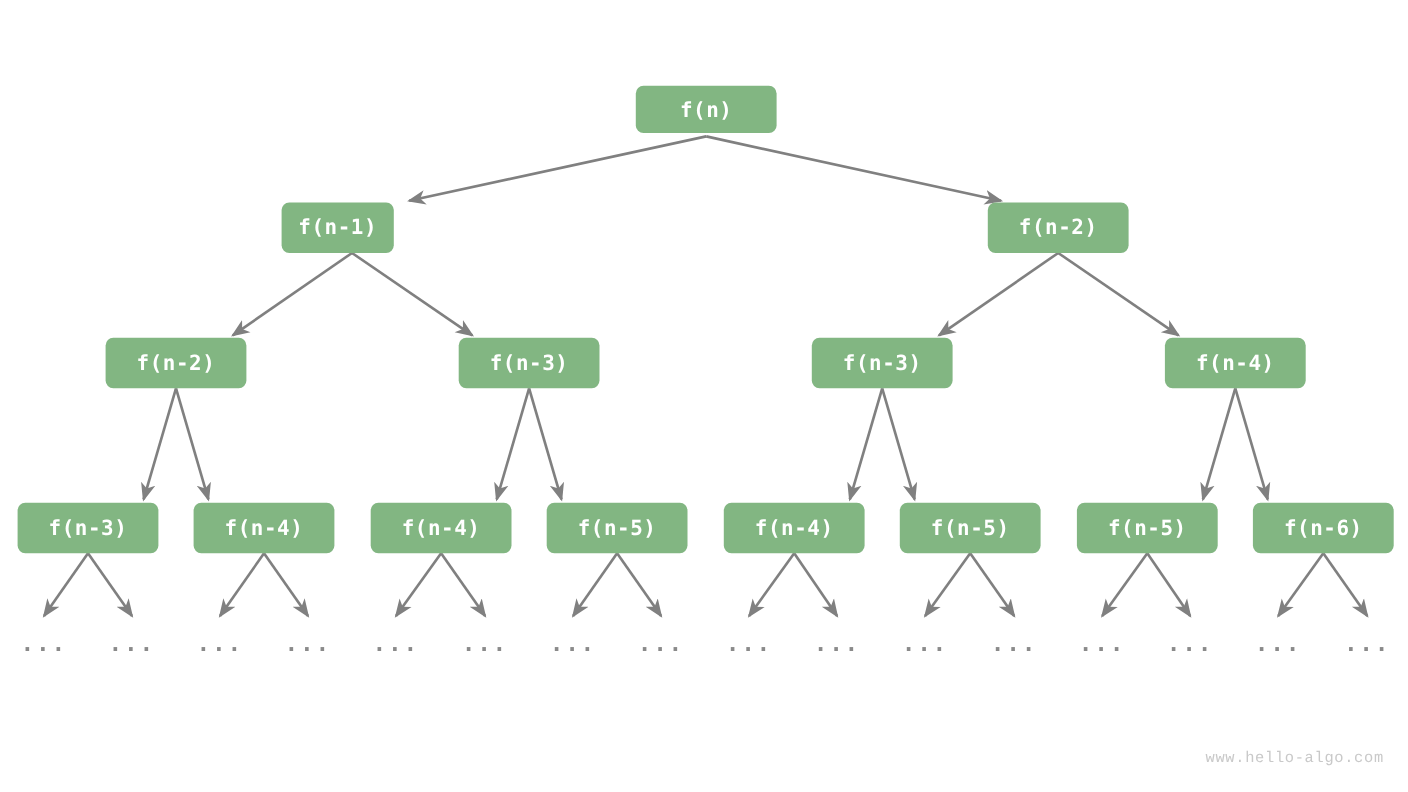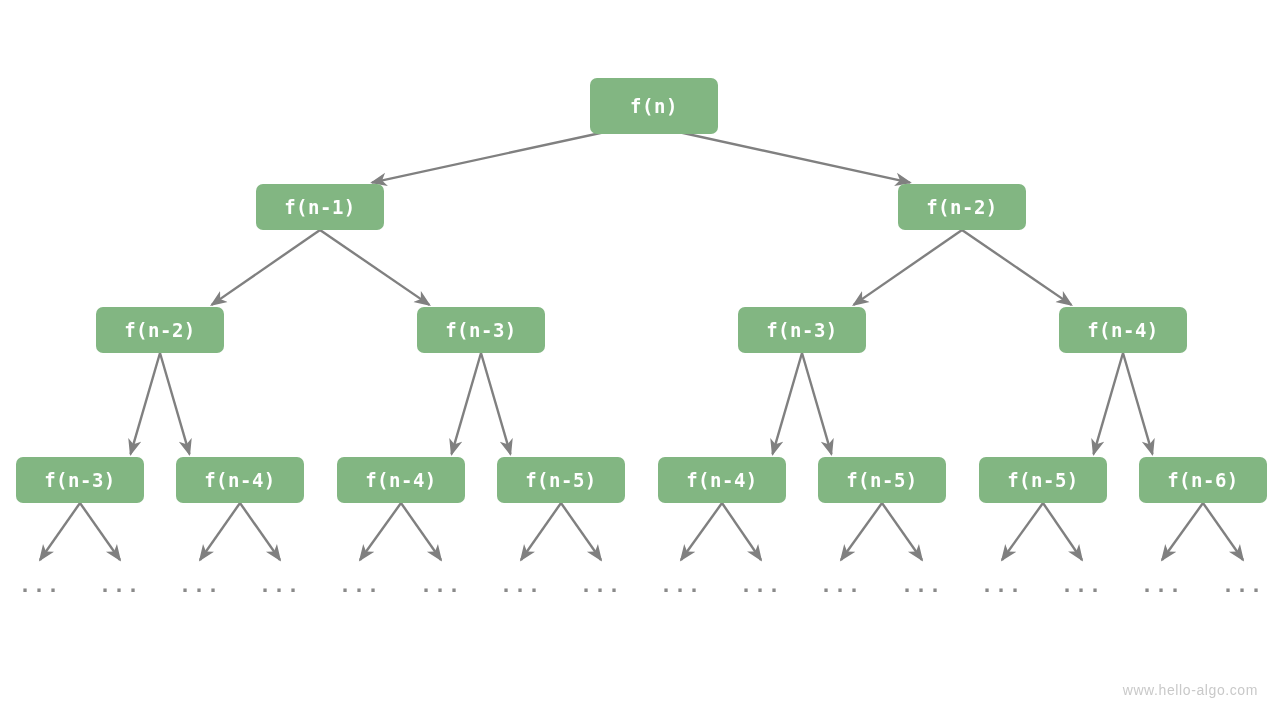--- a/index.html
+++ b/index.html
@@ -55,21 +55,21 @@
     line-height: 1;
     transform: translate(-50%, -50%);
     white-space: nowrap;
     user-select: none;
   }
   #watermark {
     position: absolute;
     right: 22px;
     bottom: 22px;
     color: #c9c9c9;
-    font-family: Liberation Sans, sans-serif;
+    font-family: Liberation Mono, monospace;
     font-size: 14px;
     letter-spacing: 0.6px;
     white-space: nowrap;
     user-select: none;
   }
 </style>
 </head>
 <body>
 
 <div id="canvas">
@@ -103,24 +103,24 @@
       <line x1="561" y1="503" x2="601" y2="560" stroke="#808080" stroke-width="2.4" stroke-linecap="butt" marker-end="url(#arrowhead)"></line>
       <line x1="722" y1="503" x2="681" y2="560" stroke="#808080" stroke-width="2.4" stroke-linecap="butt" marker-end="url(#arrowhead)"></line>
       <line x1="722" y1="503" x2="761" y2="560" stroke="#808080" stroke-width="2.4" stroke-linecap="butt" marker-end="url(#arrowhead)"></line>
       <line x1="882" y1="503" x2="841" y2="560" stroke="#808080" stroke-width="2.4" stroke-linecap="butt" marker-end="url(#arrowhead)"></line>
       <line x1="882" y1="503" x2="922" y2="560" stroke="#808080" stroke-width="2.4" stroke-linecap="butt" marker-end="url(#arrowhead)"></line>
       <line x1="1043" y1="503" x2="1002" y2="560" stroke="#808080" stroke-width="2.4" stroke-linecap="butt" marker-end="url(#arrowhead)"></line>
       <line x1="1043" y1="503" x2="1082" y2="560" stroke="#808080" stroke-width="2.4" stroke-linecap="butt" marker-end="url(#arrowhead)"></line>
       <line x1="1203" y1="503" x2="1162" y2="560" stroke="#808080" stroke-width="2.4" stroke-linecap="butt" marker-end="url(#arrowhead)"></line>
       <line x1="1203" y1="503" x2="1243" y2="560" stroke="#808080" stroke-width="2.4" stroke-linecap="butt" marker-end="url(#arrowhead)"></line>
     </svg>
-<div class="node" style="left: 578px; top: 78px; width: 128px; height: 56px; background: rgb(130, 182, 130); color: rgb(255, 255, 255); margin-left: 12px;">
+<div class="node" style="left: 578px; top: 78px; width: 128px; height: 43px; background: rgb(130, 182, 130); color: rgb(255, 255, 255);">
       <span>f(n)</span>
     </div>
-    <div class="node" style="left: 256px; top: 184px; width: 128px; height: 46px; background: rgb(130, 182, 130); color: rgb(255, 255, 255);">
+    <div class="node" style="left: 256px; top: 184px; width: 102px; height: 46px; background: rgb(130, 182, 130); color: rgb(255, 255, 255);">
       <span>f(n-1)</span>
     </div>
     <div class="node" style="left: 898px; top: 184px; width: 128px; height: 46px; background: rgb(130, 182, 130); color: rgb(255, 255, 255);">
       <span>f(n-2)</span>
     </div>
     <div class="node" style="left: 96px; top: 307px; width: 128px; height: 46px; background: rgb(130, 182, 130); color: rgb(255, 255, 255);">
       <span>f(n-2)</span>
     </div>
     <div class="node" style="left: 417px; top: 307px; width: 128px; height: 46px; background: rgb(130, 182, 130); color: rgb(255, 255, 255);">
       <span>f(n-3)</span>

